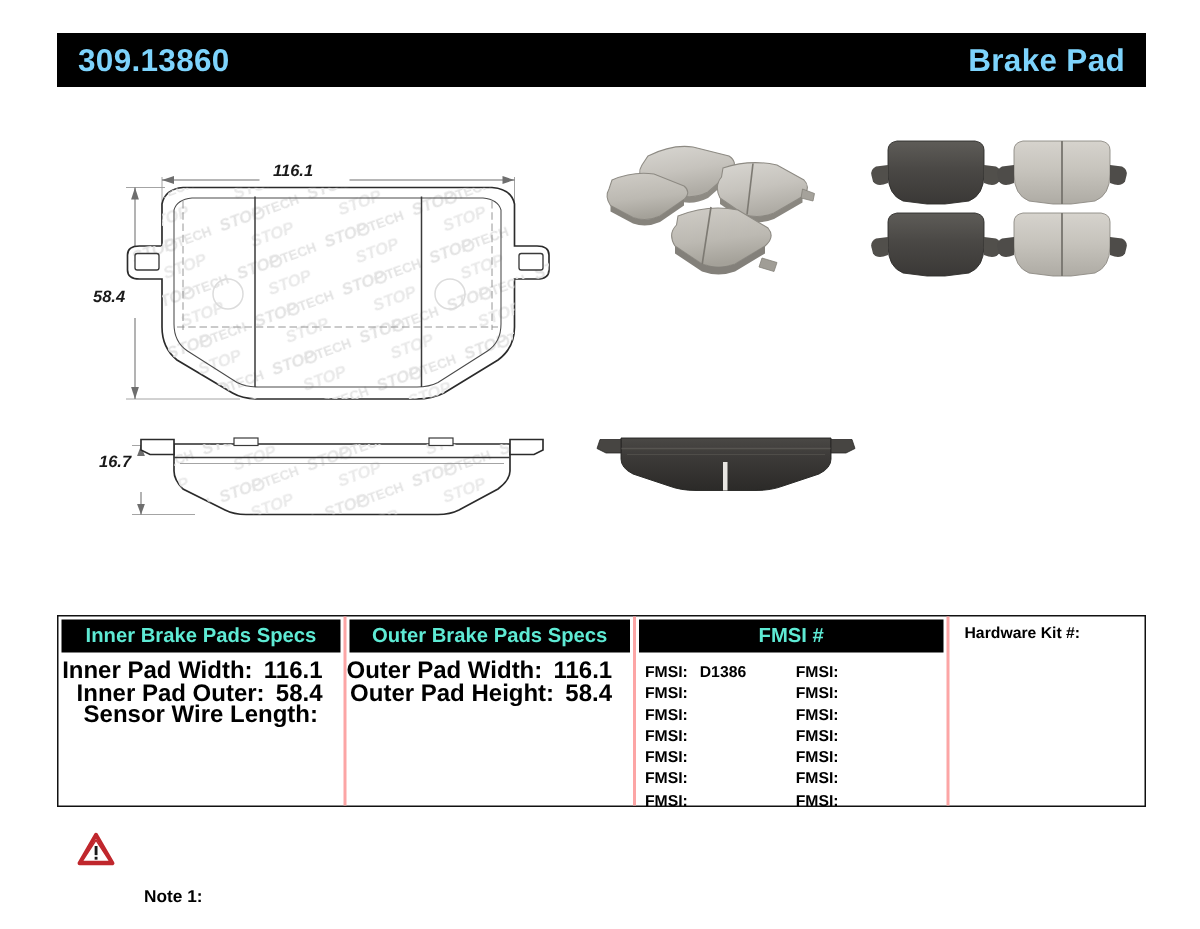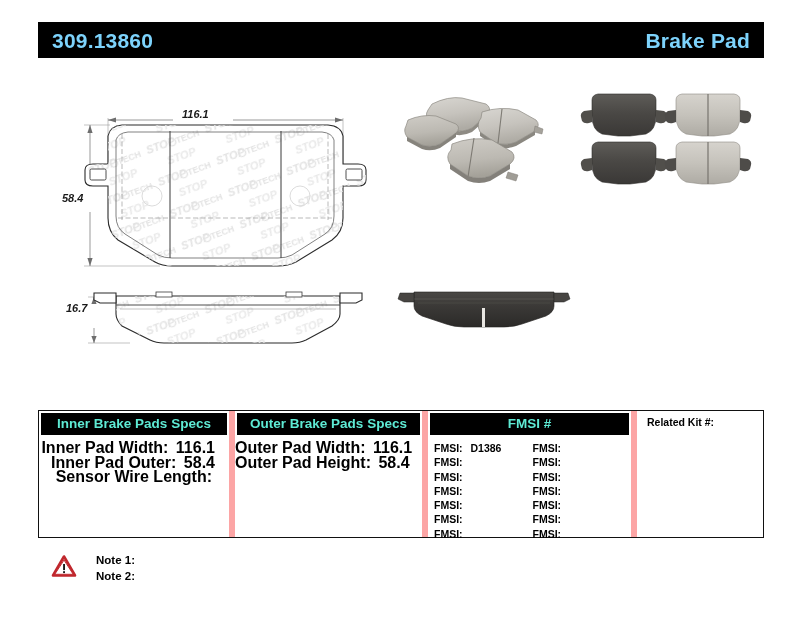--- a/index.html
+++ b/index.html
@@ -77,21 +77,21 @@
     left: 38px;
     top: 410px;
     width: 726px;
     border: 1px solid #111;
     box-sizing: border-box;
     display: flex;
     height: 128px;
     background: #fff;
   }
   .tcol { box-sizing: border-box; position: relative; }
-  .tcol + .tcol { border-left: 6px solid #fca5a5; }
+  .tcol + .tcol { border-left: 2px solid #fca5a5; }
   .col-inner { width: 190px; }
   .col-outer { width: 193px; }
   .col-fmsi  { width: 209px; }
   .col-rel   { flex: 1 1 auto; }
 
   .thead {
     background: #000;
     color: #5eead4;
     font-size: 13.5px;
     font-weight: bold;
@@ -145,20 +145,21 @@
     display: flex;
     align-items: flex-start;
   }
   #warning-icon { width: 24px; height: 22px; margin-top: 3px; }
   #notes-list { margin-left: 20px; }
   .note-row {
     font-size: 11.5px;
     font-weight: bold;
     line-height: 16px;
     white-space: nowrap;
+    margin-top: 38px;
   }
 </style>
 </head>
 <body>
 
 <div id="header-bar">
   <span class="htext">309.13860</span>
   <span class="htext">Brake Pad</span>
 </div>
 
@@ -471,21 +472,21 @@
           <span>FMSI:</span>
           <span class="val"></span>
         </div>
       </div>
     </div>
   </div>
 
   <div class="tcol col-rel">
     <div class="tbody">
       <div class="rel-row">
-        <span>Related Kit #:</span>
+        <span>Hardware Kit #:</span>
         <span class="val"></span>
       </div>
     </div>
   </div>
 </div>
 
 <div id="notes-area">
   <span id="warning-icon">
     <svg width="24" height="22" viewBox="0 0 24 22">
       <path d="M12,1.5 L23,20.5 L1,20.5 Z" fill="#ffffff" stroke="#c0272d" stroke-width="2.6" stroke-linejoin="round"></path>

